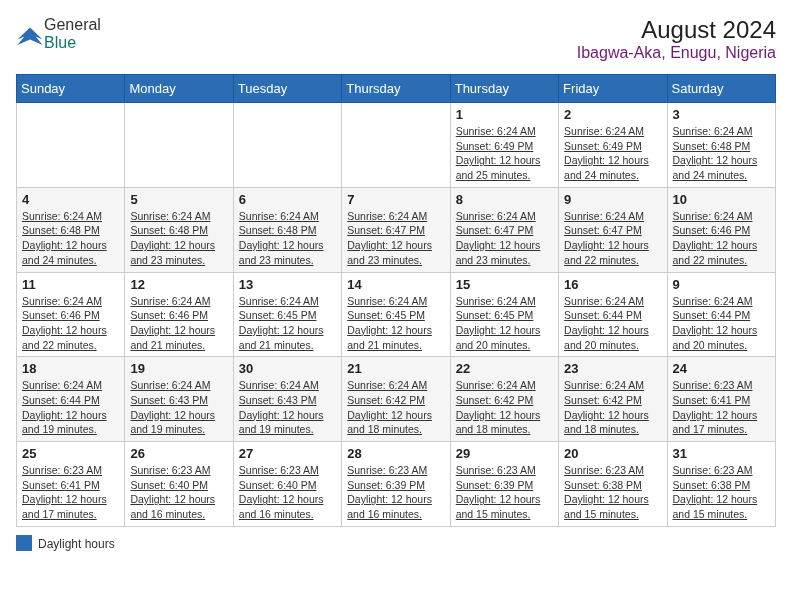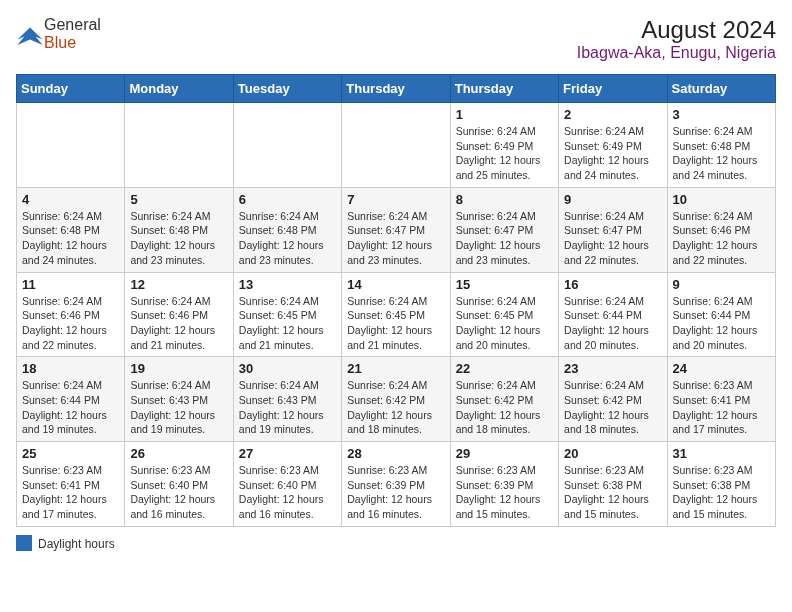--- a/index.html
+++ b/index.html
@@ -14,21 +14,21 @@
       display: flex;
       justify-content: space-between;
       align-items: flex-start;
       margin-bottom: 12px;
     }
     .logo {
       display: flex;
       align-items: flex-end;
     }
     .logo-general { color: #333; }
-    .logo-blue { color: #c2410c; }
+    .logo-blue { color: #0f766e; }
     .logo-icon {
       width: 28px;
       height: 28px;
     }
     .title-area {
       text-align: right;
     }
     .month-title {
       font-size: 24px;
       font-weight: normal;
@@ -42,21 +42,21 @@
       width: 100%;
       border-collapse: collapse;
       font-size: 11px;
     }
     .calendar-table th {
       background-color: #2a6db5;
       color: #fff;
       padding: 6px 4px;
       text-align: left;
       font-size: 13px;
-      font-weight: bold;
+      font-weight: normal;
       border: 1px solid #1a5a9a;
     }
     .calendar-table td {
       vertical-align: top;
       padding: 4px 5px;
       border: 1px solid #ccc;
       width: calc(100% / 7);
       min-height: 80px;
       background: #fff;
     }
@@ -67,20 +67,21 @@
       font-size: 13px;
       font-weight: bold;
       color: #222;
       display: block;
       margin-bottom: 2px;
     }
     .day-info {
       color: #333;
       font-size: 10.5px;
       line-height: 1.4;
+      text-decoration: underline;
     }
     .empty-cell {
       background: #fff;
     }
     
     .legend {
       display: flex;
       align-items: flex-end;
       margin-top: 8px;
       font-size: 12px;

